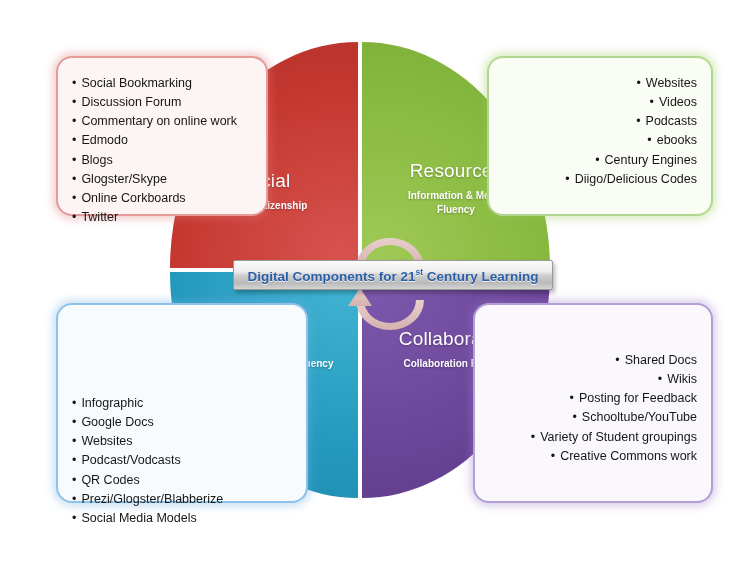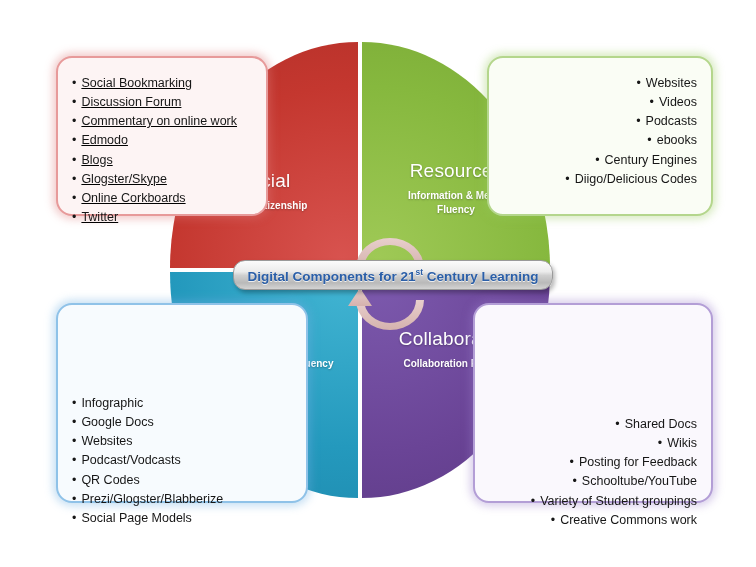--- a/index.html
+++ b/index.html
@@ -66,24 +66,24 @@
     border-color: #8fc2e8;
     background: #f7fbfe;
     box-shadow: 0 0 9px 3px rgba(110,175,225,0.40);
   }
   #panel-collaboration {
     left: 473px; top: 303px; width: 240px; height: 200px;
     border-color: #b39ed6;
     background: #faf8fd;
     box-shadow: 0 0 9px 3px rgba(150,120,200,0.38);
   }
-  #panel-collaboration ul { margin-top: 100px; }
+  #panel-collaboration ul { margin-top: 36px; }
   #panel-product ul { margin-top: 79px; }
   #panel-resources ul { margin-top: 6px; }
-  #panel-social ul { margin-top: 6px; text-decoration: underline; }
+  #panel-social ul { margin-top: 6px; }
 
   
   #wheel {
     position: absolute;
     left: 170px;
     top: 42px;
     width: 380px;
     height: 458px;
   }
   .quad {
@@ -149,21 +149,21 @@
 
   
   #center-banner {
     position: absolute;
     left: 233px;
     top: 260px;
     width: 320px;
     height: 30px;
     box-sizing: border-box;
     border: 1px solid #9a9a9a;
-    border-radius: 12px;
+    border-radius: 2px;
     background: linear-gradient(to bottom,
         #fcfcfc 0%, #ececec 38%, #cfcfcf 52%, #b9b9b9 78%, #d4d4d4 100%);
     box-shadow: 2px 3px 4px rgba(0,0,0,0.28);
     display: flex;
     align-items: center;
     justify-content: center;
   }
   #banner-text {
     font-size: 13.5px;
     font-weight: bold;
@@ -261,21 +261,21 @@
   </div>
 
   <div class="panel" id="panel-product">
     <ul>
       <li>Infographic</li>
       <li>Google Docs</li>
       <li>Websites</li>
       <li>Podcast/Vodcasts</li>
       <li>QR Codes</li>
       <li>Prezi/Glogster/Blabberize</li>
-      <li>Social Page Models</li>
+      <li>Social Media Models</li>
     </ul>
   </div>
 
   <div class="panel align-right" id="panel-collaboration">
     <ul>
       <li>Shared Docs</li>
       <li>Wikis</li>
       <li>Posting for Feedback</li>
       <li>Schooltube/YouTube</li>
       <li>Variety of Student groupings</li>

